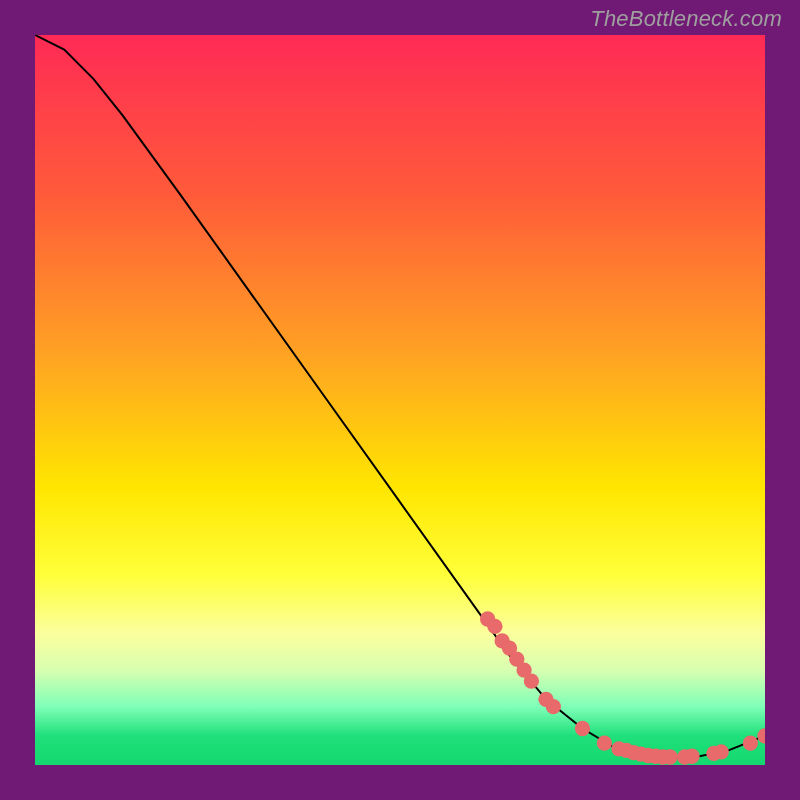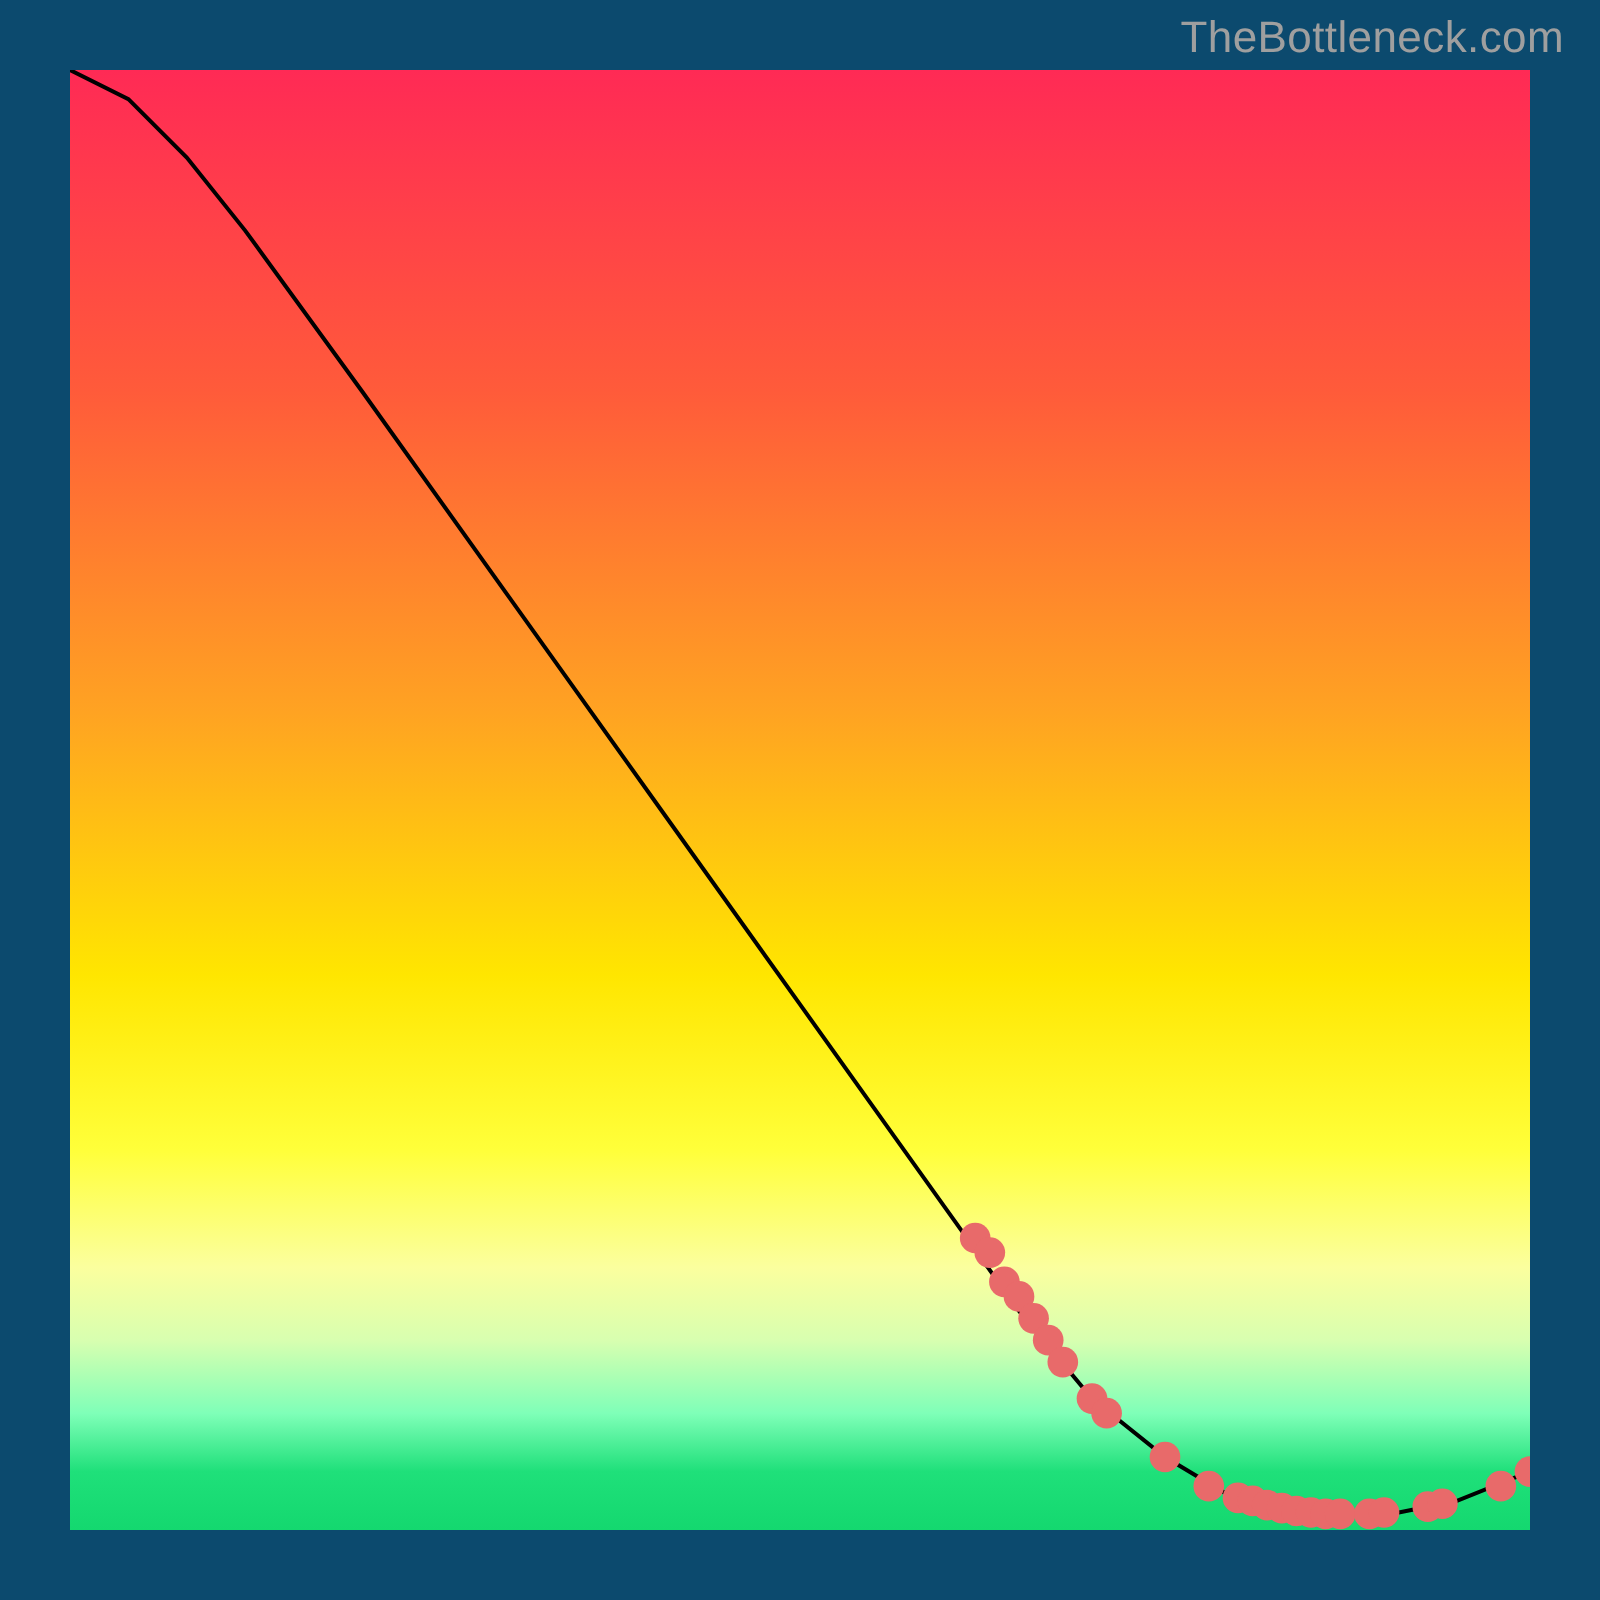--- a/index.html
+++ b/index.html
@@ -8,21 +8,22 @@
     width: 800px;
     height: 800px;
     background: #000;
     font-family: Arial, Helvetica, sans-serif;
     overflow: hidden;
   }
   .frame {
     position: relative;
     width: 800px;
     height: 800px;
-    background: #0c4a6e;
+    background: #701a75;
+    font-style: italic;
   }
   .plot {
     position: absolute;
     left: 35px;
     top: 35px;
     width: 730px;
     height: 730px;
     background: linear-gradient(
       to bottom,
       #ff2a55 0%,

